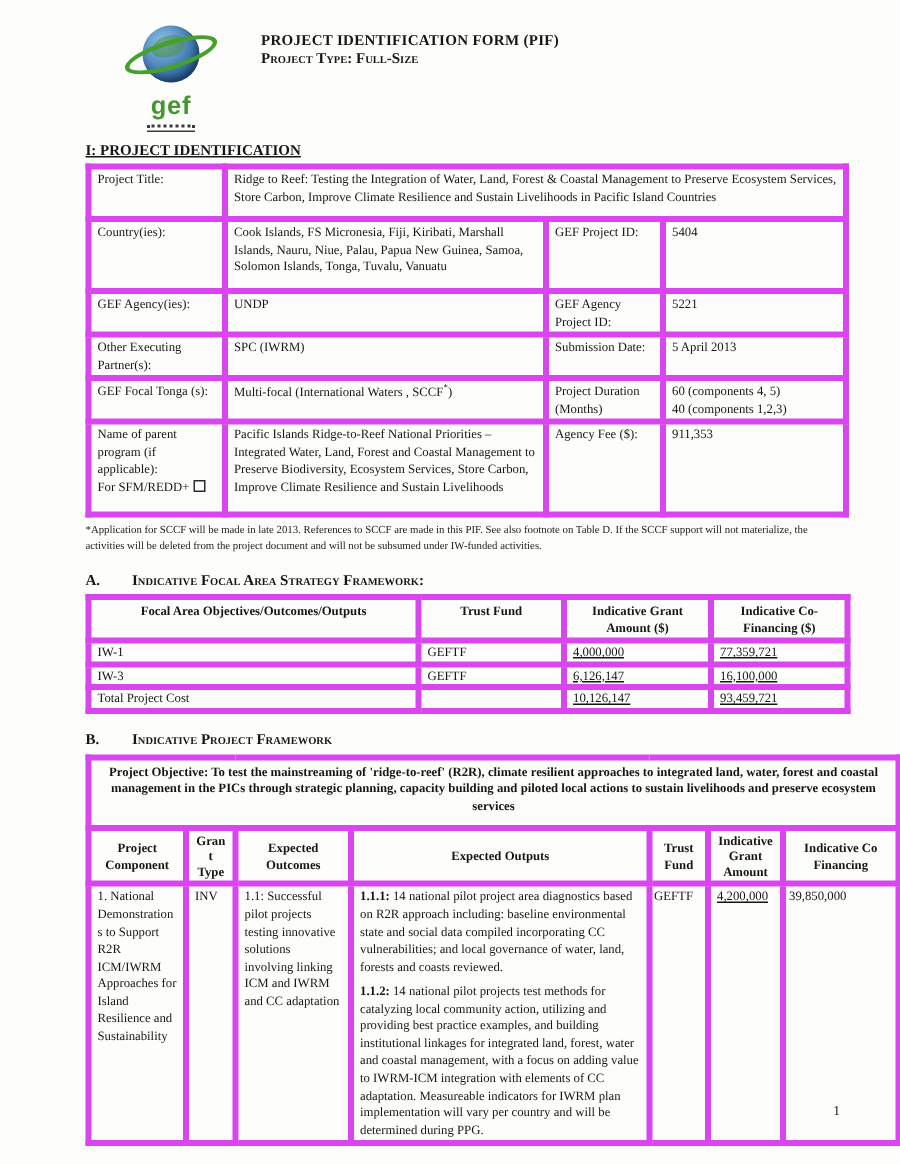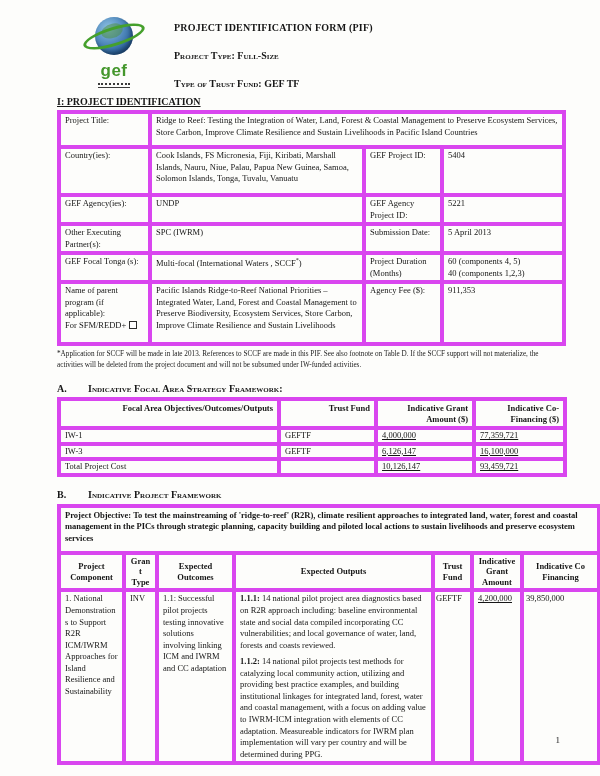--- a/index.html
+++ b/index.html
@@ -31,21 +31,21 @@
     border:3px solid #45a02c; border-radius:50%; transform:rotate(-17deg);
   }
   .gef-text {
     font-family:"Liberation Sans", sans-serif; font-weight:bold;
     color:#44972c; font-size:17px; line-height:17px; letter-spacing:.5px; margin-top:2px;
   }
   .logo-dashes { width:32px; height:5px; margin-top:4px;
     border-top:2px dotted #3a3a3a; border-bottom:1px solid #3a3a3a; }
   .header-titles { margin-left:30px; margin-top:8px; }
   .ht1 { font-size:10px; font-weight:bold; letter-spacing:.2px; }
-  .ht2 { font-size:10px; font-weight:bold; font-variant:small-caps; margin-top:17px; }
+  .ht2 { font-size:10px; font-weight:bold; font-variant:small-caps; margin-top:1px; }
 
   
   .sec1-heading {
     margin:7px 0 0 57px; font-size:10px; font-weight:bold; text-decoration:underline;
   }
 
   
   table { border-collapse:collapse; table-layout:fixed; }
   td { border:4px solid #d946ef; vertical-align:top; padding:1px 4px;
        font-size:8.5px; line-height:1.36; word-wrap:break-word; }
@@ -60,26 +60,26 @@
 
   .footnote { margin:3px 0 0 57px; width:505px; font-size:7.2px; line-height:1.5; color:#222; }
 
   
   .sec-label { margin:12px 0 0 57px; font-size:10px; font-weight:bold; }
   .sec-label .letter { display:inline-block; width:31px; }
   .sec-label .sc { font-variant:small-caps; }
 
   
   .focal { margin:3px 0 0 57px; width:506px; }
-  .focal .hdr td { font-weight:bold; text-align:right; vertical-align:top; padding-top:2px; }
+  .focal .hdr td { font-weight:bold; text-align:center; vertical-align:top; padding-top:2px; }
   .focal td { padding:0 4px; }
 
   
   .fw { margin:4px 0 0 57px; width:540px; }
-  .fw .obj td { font-weight:bold; padding:2px 4px; }
+  .fw .obj td { font-weight:bold; padding:2px 4px;text-align:center; }
   .fw .hdr td { font-weight:bold; text-align:center; vertical-align:middle; line-height:1.25; }
   .fw .outp p { margin:0 0 5px 0; }
   .fw .outp p:last-child { margin:0; }
 
   .page-number { position:absolute; right:40px; top:735px; font-size:9px; }
 </style>
 </head>
 <body>
 
 <div class="page">
@@ -89,21 +89,20 @@
       <div class="globe-wrap">
         <div class="globe"></div>
         <div class="orbit"></div>
       </div>
       <div class="gef-text">gef</div>
       <div class="logo-dashes"></div>
     </div>
     <div class="header-titles">
       <div class="ht1">PROJECT IDENTIFICATION FORM (PIF)</div>
       <div class="ht2">Project Type: Full-Size</div>
-      <div class="ht2">Type of Trust Fund: GEF TF</div>
     </div>
   </div>
 
   <div class="sec1-heading">I: PROJECT IDENTIFICATION</div>
 
   <table class="id-table">
     <colgroup>
         <col style="width:91px">
         <col style="width:214px">
         <col style="width:78px">

